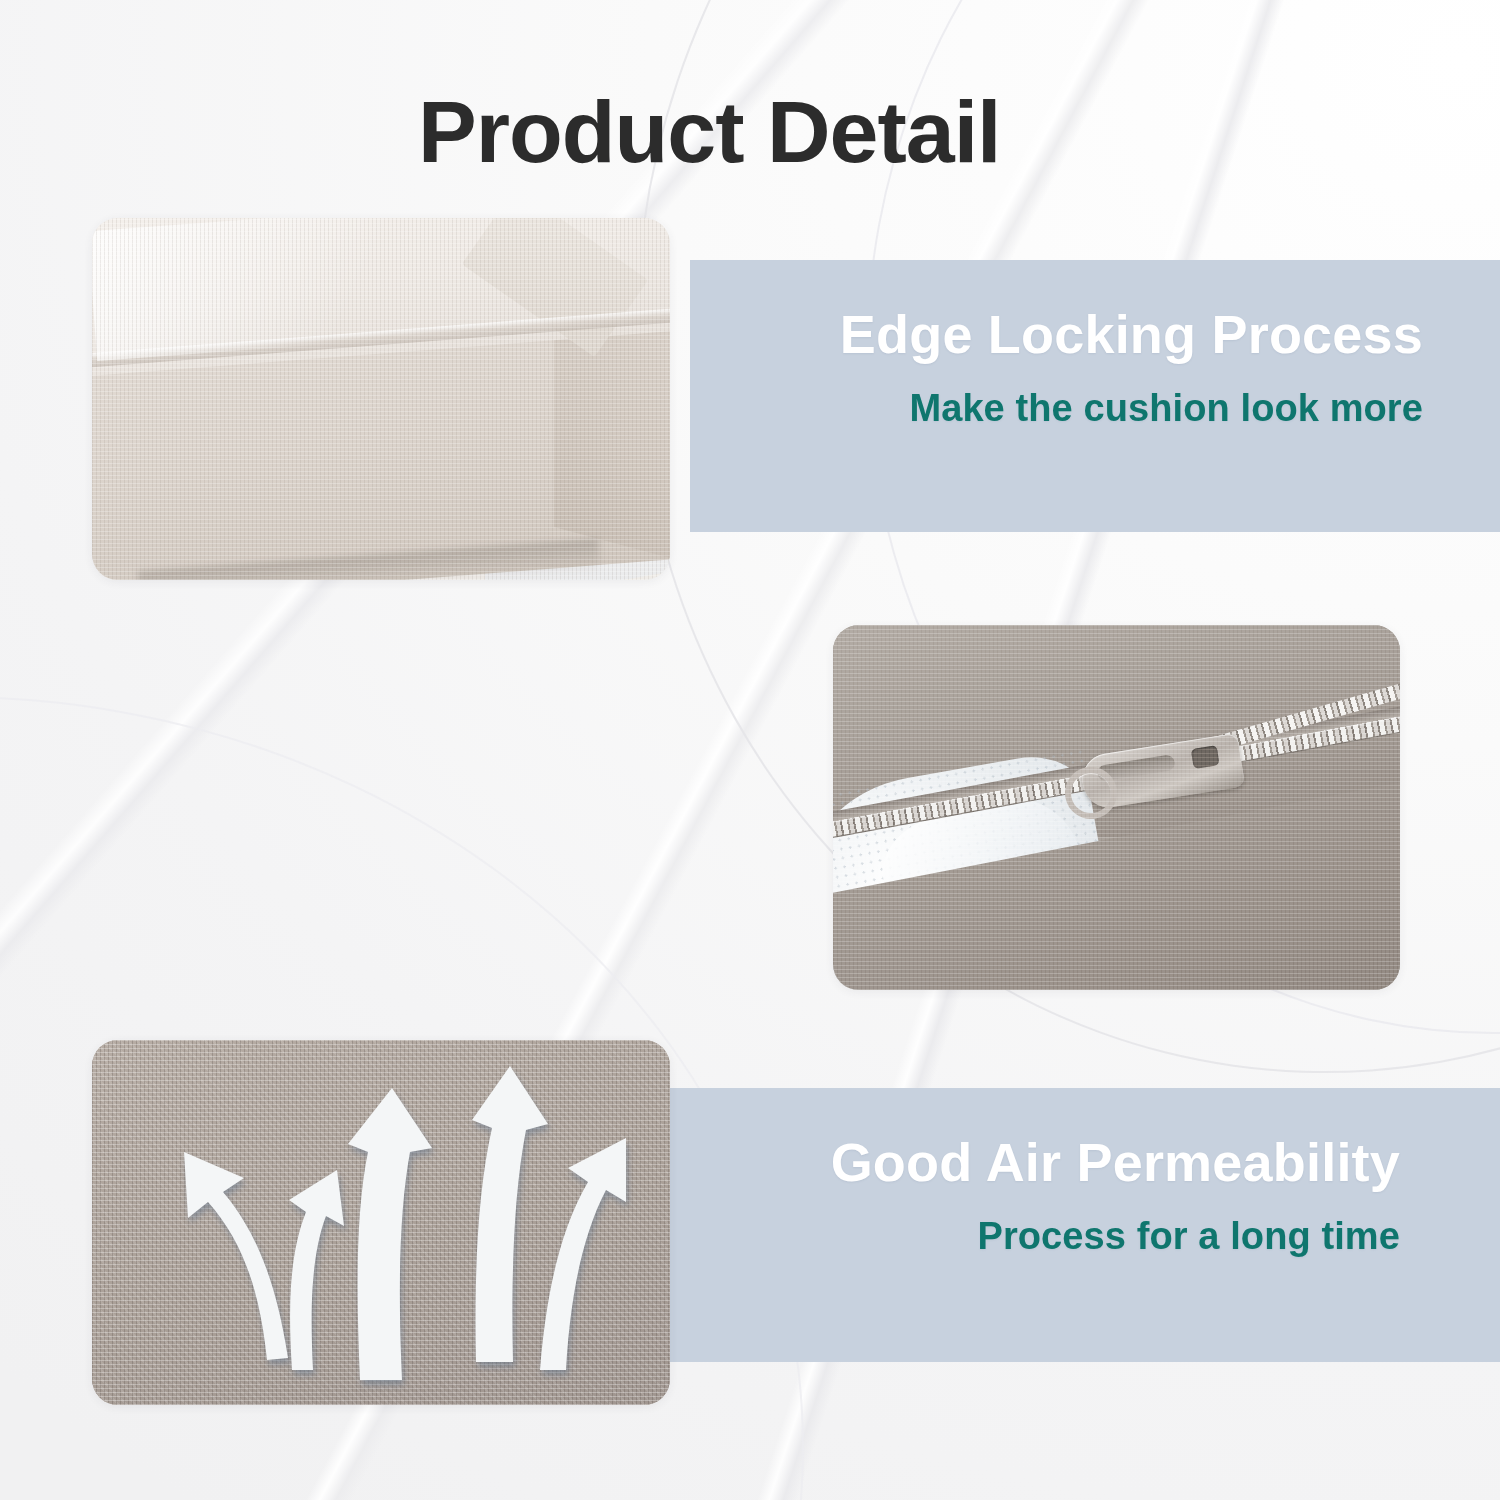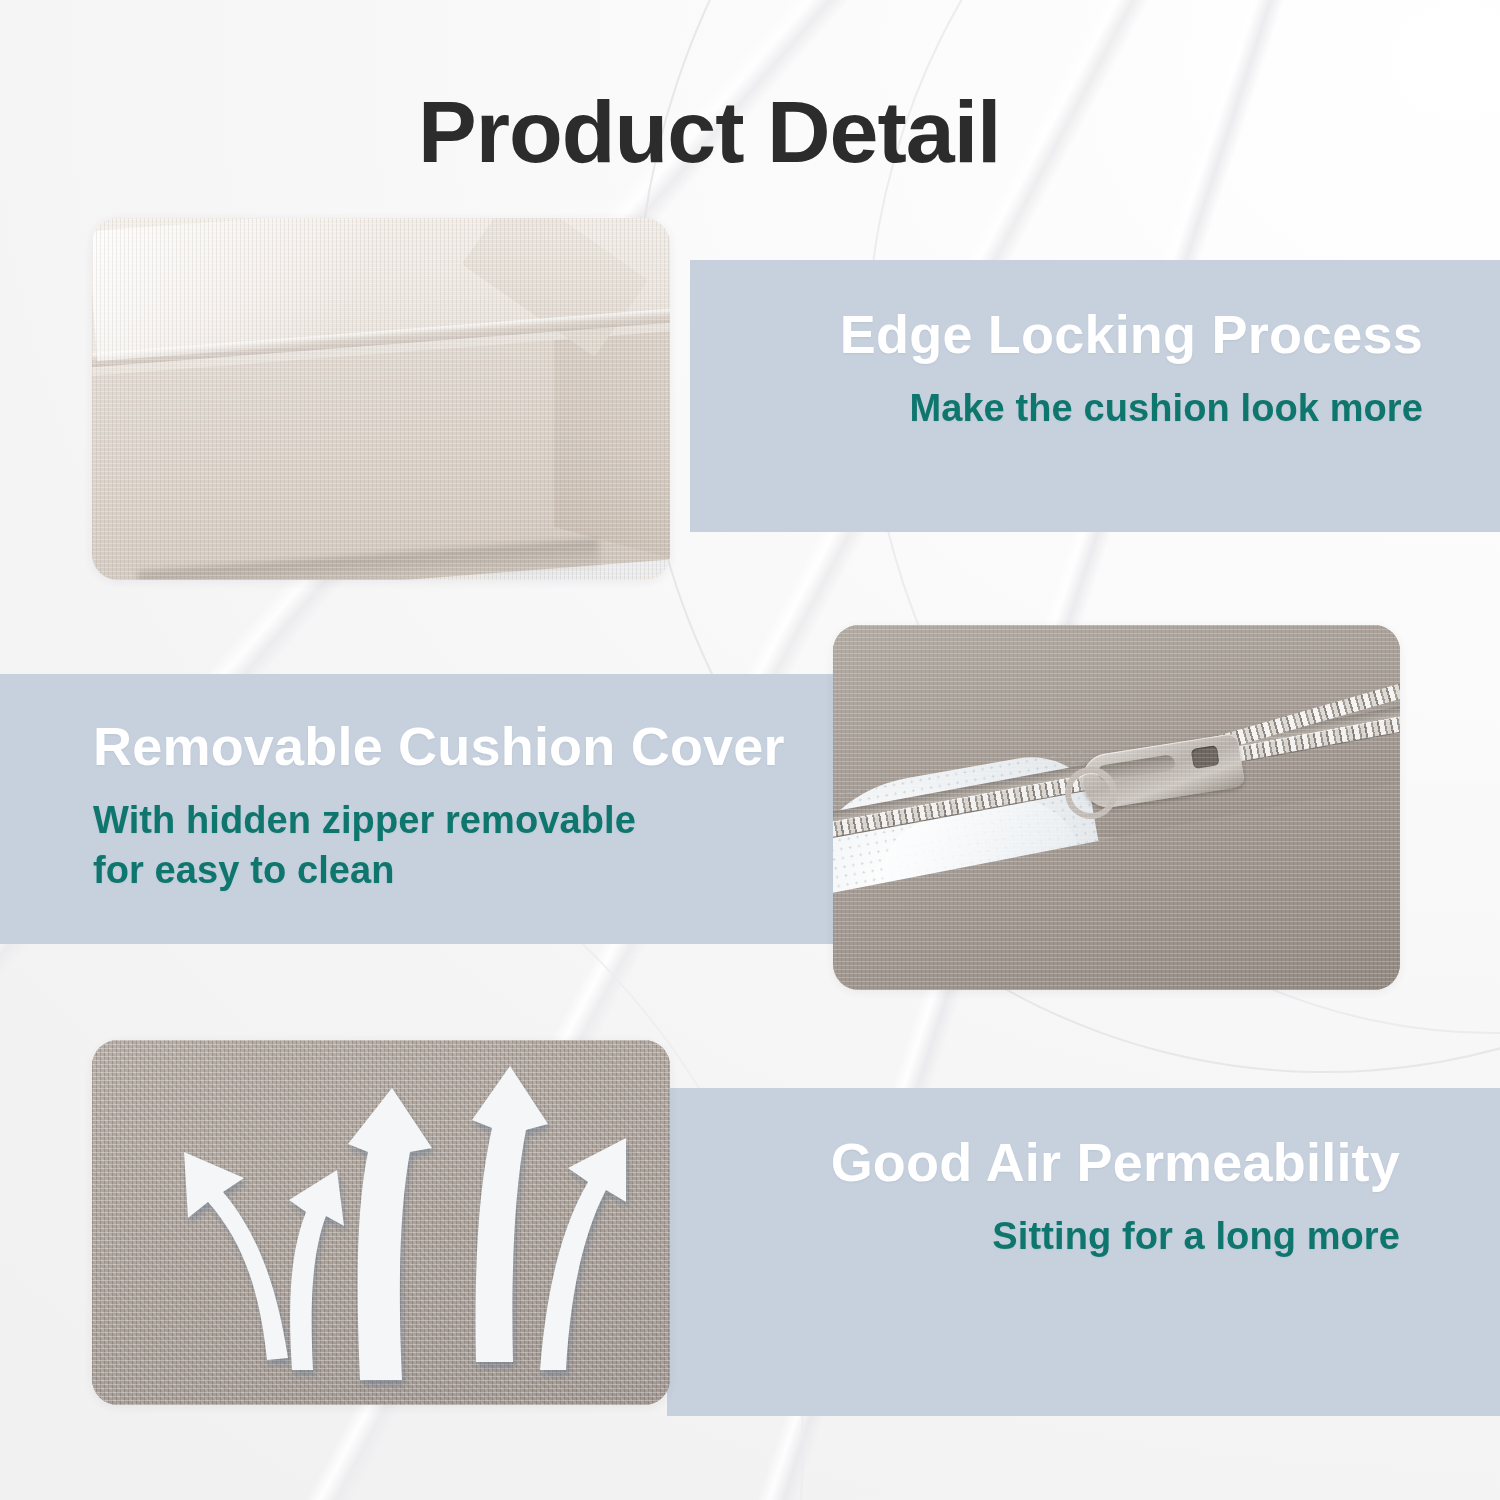--- a/index.html
+++ b/index.html
@@ -48,21 +48,21 @@
     color:#0f766e;font-weight:bold;
     font-size:38px;line-height:1.30;
     letter-spacing:.1px;
     margin-top:22px;
     text-shadow:0 1px 2px rgba(120,140,165,.15);
   }
   .band.b1{left:690px;top:260px;width:833px;height:272px;}
   .band.b1 .inner{position:absolute;right:100px;top:46px;text-align:right;}
   .band.b2{left:0;top:674px;width:840px;height:270px;}
   .band.b2 .inner{position:absolute;left:93px;top:44px;text-align:left;}
-  .band.b3{left:667px;top:1088px;width:833px;height:328px;}
+  .band.b3{left:667px;top:1088px;width:833px;height:274px;}
   .band.b3 .inner{position:absolute;right:100px;top:46px;text-align:right;}
 
   
   .photo{position:absolute;border-radius:26px;overflow:hidden;box-shadow:0 2px 10px rgba(60,60,70,.07);}
 
   
   .p1{left:92px;top:218px;width:578px;height:362px;background:#efece8;}
   .p1 .topface{
     position:absolute;left:-6%;top:-2%;width:112%;height:46%;
     background:linear-gradient(176deg,#f5f1ed 0%,#efeae5 55%,#e6e0da 100%);
@@ -233,48 +233,39 @@
     <div class="frontface"></div>
     <div class="sideface"></div>
     <div class="topface"></div>
     <div class="corner-fold"></div>
     <div class="piping"></div>
     <div class="sheen"></div>
     <div class="bottomshadow"></div>
     <div class="weave" style="position:absolute;inset:0;background-image:repeating-linear-gradient(0deg,rgba(255,255,255,.25) 0 1px,transparent 1px 4px),repeating-linear-gradient(90deg,rgba(120,108,98,.12) 0 1px,transparent 1px 4px);"></div>
   </div>
 
-  <div class="band b2">
-    <div class="inner">
-      <div class="head">Removable Cushion Cover</div>
-      <div class="sub">
-        <div>With hidden zipper removable</div>
-        <div>for easy to clean</div>
-      </div>
-    </div>
-  </div>
 
   <div class="photo p2">
     <div class="cloth-top"></div>
     <div class="lining"></div>
     <div class="lining-fold"></div>
     <div class="cloth-bottom"></div>
     <div class="ziptape"></div>
     <div class="zipteeth"></div>
     <div class="zipteeth2"></div>
     <div class="zipbody"></div>
     <div class="zippull"></div>
     <div class="weave"></div>
   </div>
 
   <div class="band b3">
     <div class="inner">
       <div class="head">Good Air Permeability</div>
       <div class="sub">
-        <div>Sitting for a long more</div>
+        <div>Process for a long time</div>
       </div>
     </div>
   </div>
 
   <div class="photo p3">
     <div class="base"></div>
     <div class="weave"></div>
     <svg viewBox="0 0 578 365" preserveAspectRatio="none">
       <g class="shadow-soft" fill="#f4f6f7">
 

